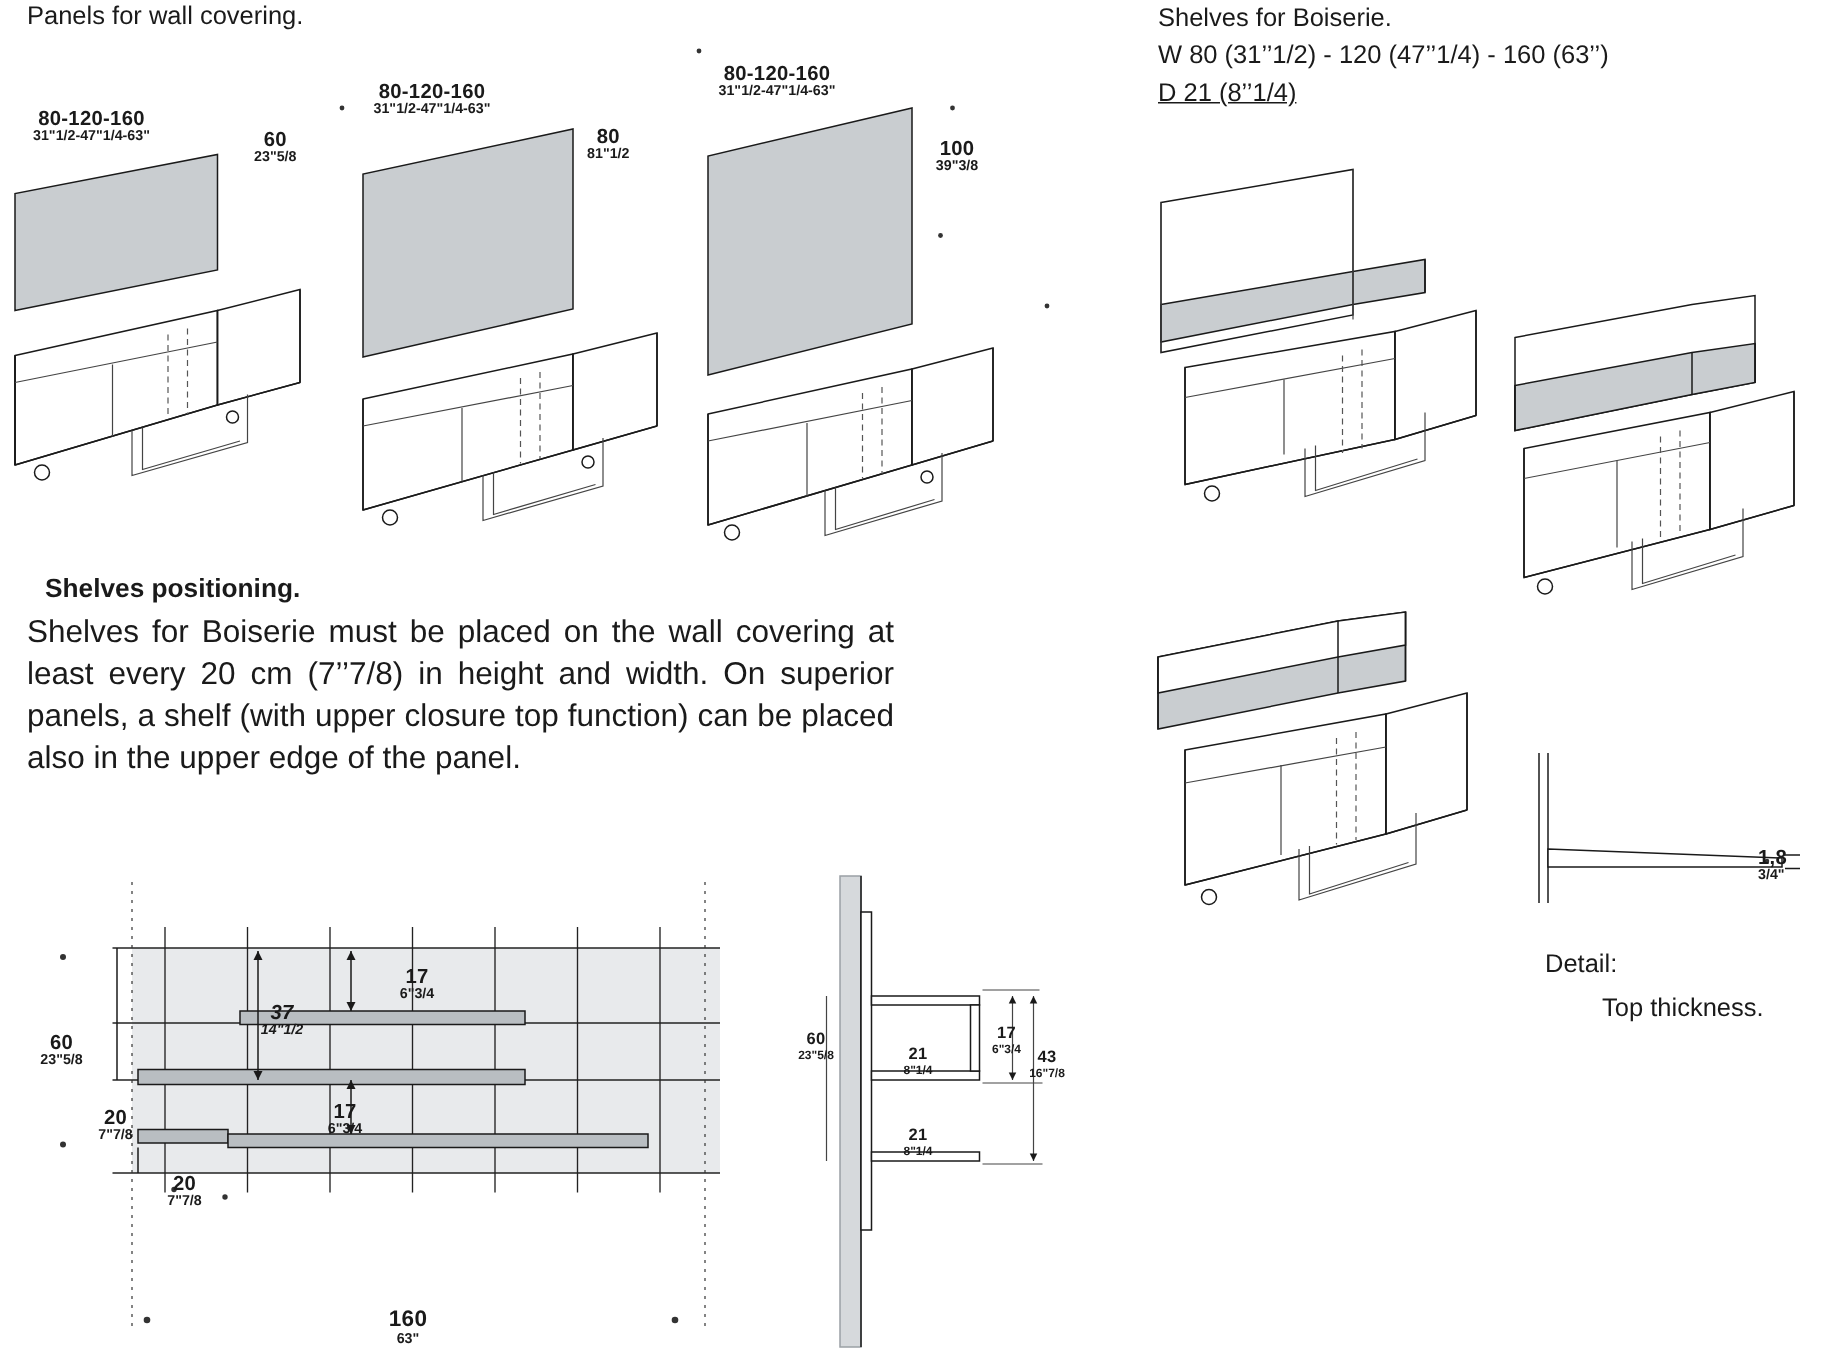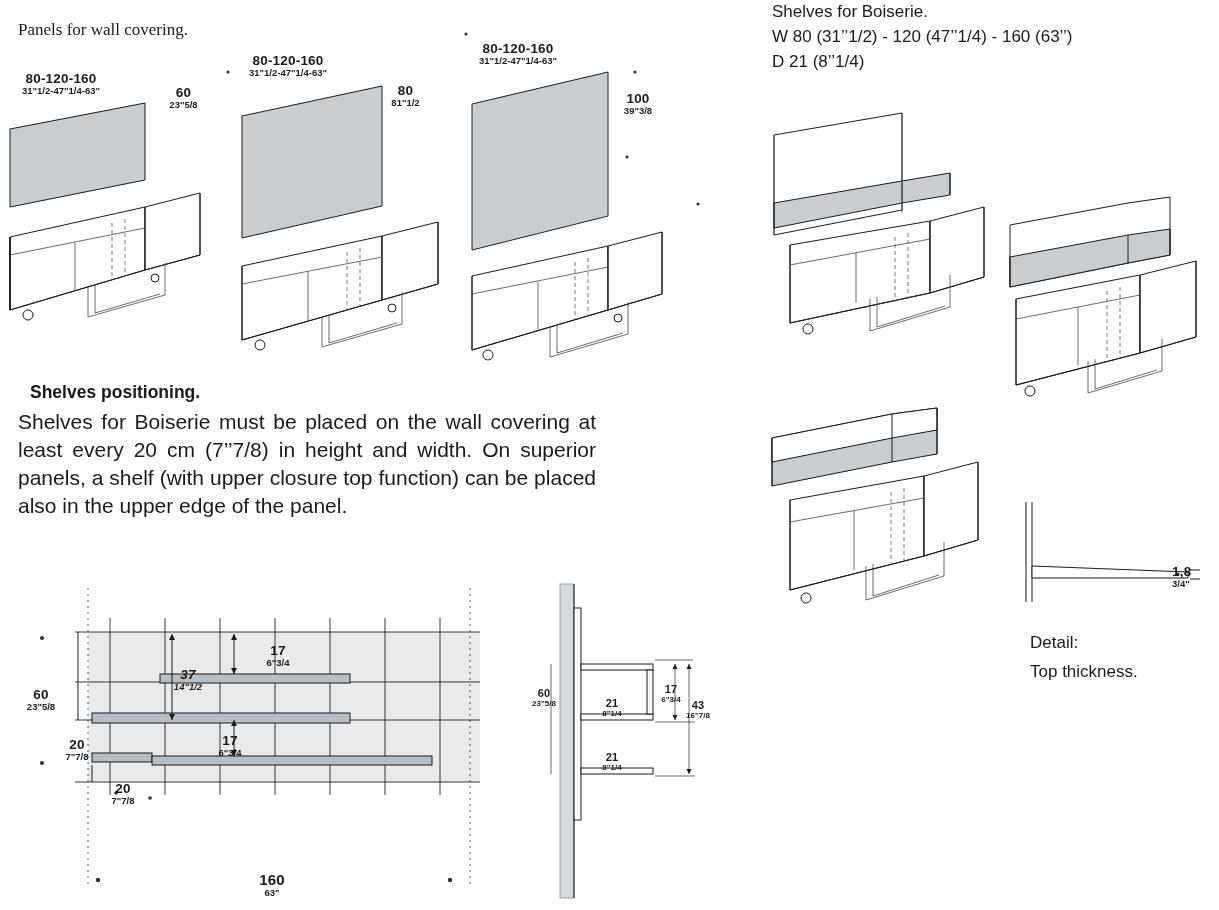--- a/index.html
+++ b/index.html
@@ -29,31 +29,31 @@
   .fillwhite{fill:#ffffff;stroke:#1a1a1a;stroke-width:1;}
   .lightbox{fill:#e8eaec;stroke:none;}
   .gridln{stroke:#222;stroke-width:.9;fill:none;}
   .dotln{stroke:#333;stroke-width:.8;stroke-dasharray:2 4;fill:none;}
   .barfill{fill:#b9bec2;stroke:#1a1a1a;stroke-width:1;}
   .dotmark{fill:#333;}
 </style>
 </head>
 <body>
 
-<div class="abs ttl" style="left:18px;top:20px;font-family:Liberation Serif, serif;">
+<div class="abs ttl" style="left:18px;top:1px;">
   <span>Panels for wall covering.</span>
 </div>
 
 <div class="abs ttl" style="left:772px;top:2px;">
   <span>Shelves for Boiserie.</span>
 </div>
 <div class="abs ttl" style="left:772px;top:27px;">
   <span>W 80 (31’’1/2) - 120 (47’’1/4) - 160 (63’’)</span>
 </div>
-<div class="abs ttl" style="left:772px;top:52px;">
+<div class="abs ttl" style="left:772px;top:52px;text-decoration:underline;">
   <span>D 21 (8’’1/4)</span>
 </div>
 
 <div class="abs dim" style="left:8px;top:72px;width:106px;">
   <div class="m">80-120-160</div>
   <div class="i">31"1/2-47"1/4-63"</div>
 </div>
 <div class="abs dim" style="left:156px;top:86px;width:55px;">
   <div class="m">60</div>
   <div class="i">23"5/8</div>
@@ -223,21 +223,21 @@
   <line class="ln" x1="172" y1="79" x2="182" y2="79"></line>
   <circle class="dotmark" cx="160" cy="74" r="1.5"></circle>
 </svg>
 <div class="abs dim" style="left:1172px;top:565px;width:60px;text-align:left;">
   <div class="m" style="text-align:left;">1,8</div>
   <div class="i" style="text-align:left;">3/4"</div>
 </div>
 <div class="abs ttl" style="left:1030px;top:633px;">
   <span>Detail:</span>
 </div>
-<div class="abs ttl" style="left:1030px;top:662px;text-align:center;">
+<div class="abs ttl" style="left:1068px;top:662px;text-align:center;">
   <span>Top thickness.</span>
 </div>
 
 <svg class="abs" style="left:20px;top:570px;" width="480" height="330" viewBox="0 0 480 330">
   <rect class="lightbox" x="68" y="62" width="392" height="128"></rect>
   <rect class="lightbox" x="68" y="150" width="392" height="62"></rect>
 
   <line class="gridln" x1="90" y1="48" x2="90" y2="225"></line>
   <line class="gridln" x1="145" y1="48" x2="145" y2="225"></line>
   <line class="gridln" x1="200" y1="48" x2="200" y2="225"></line>

